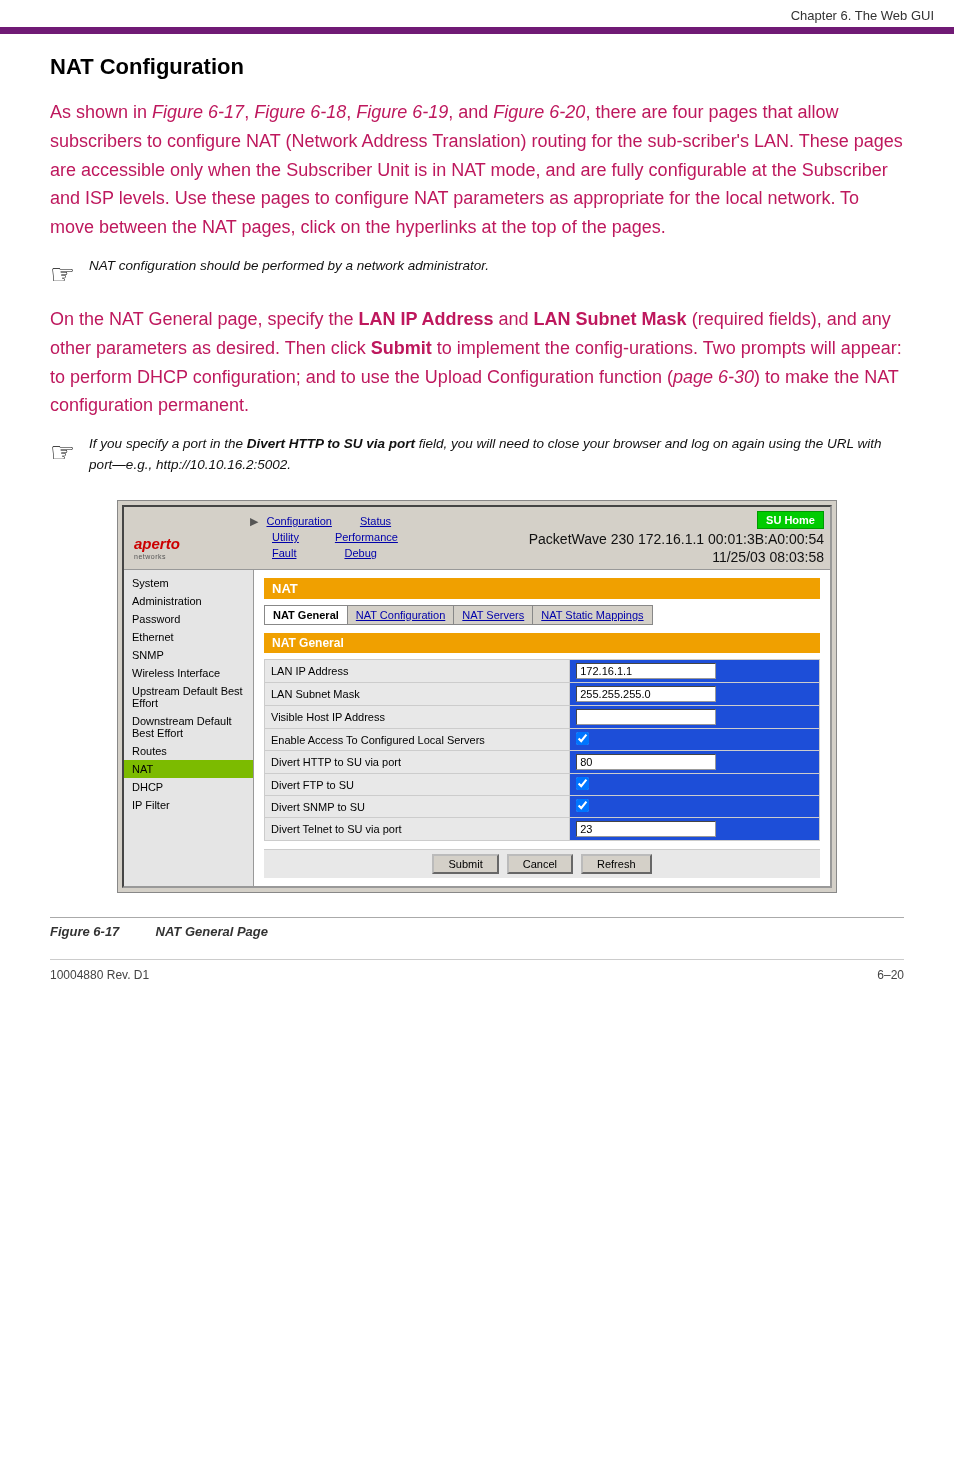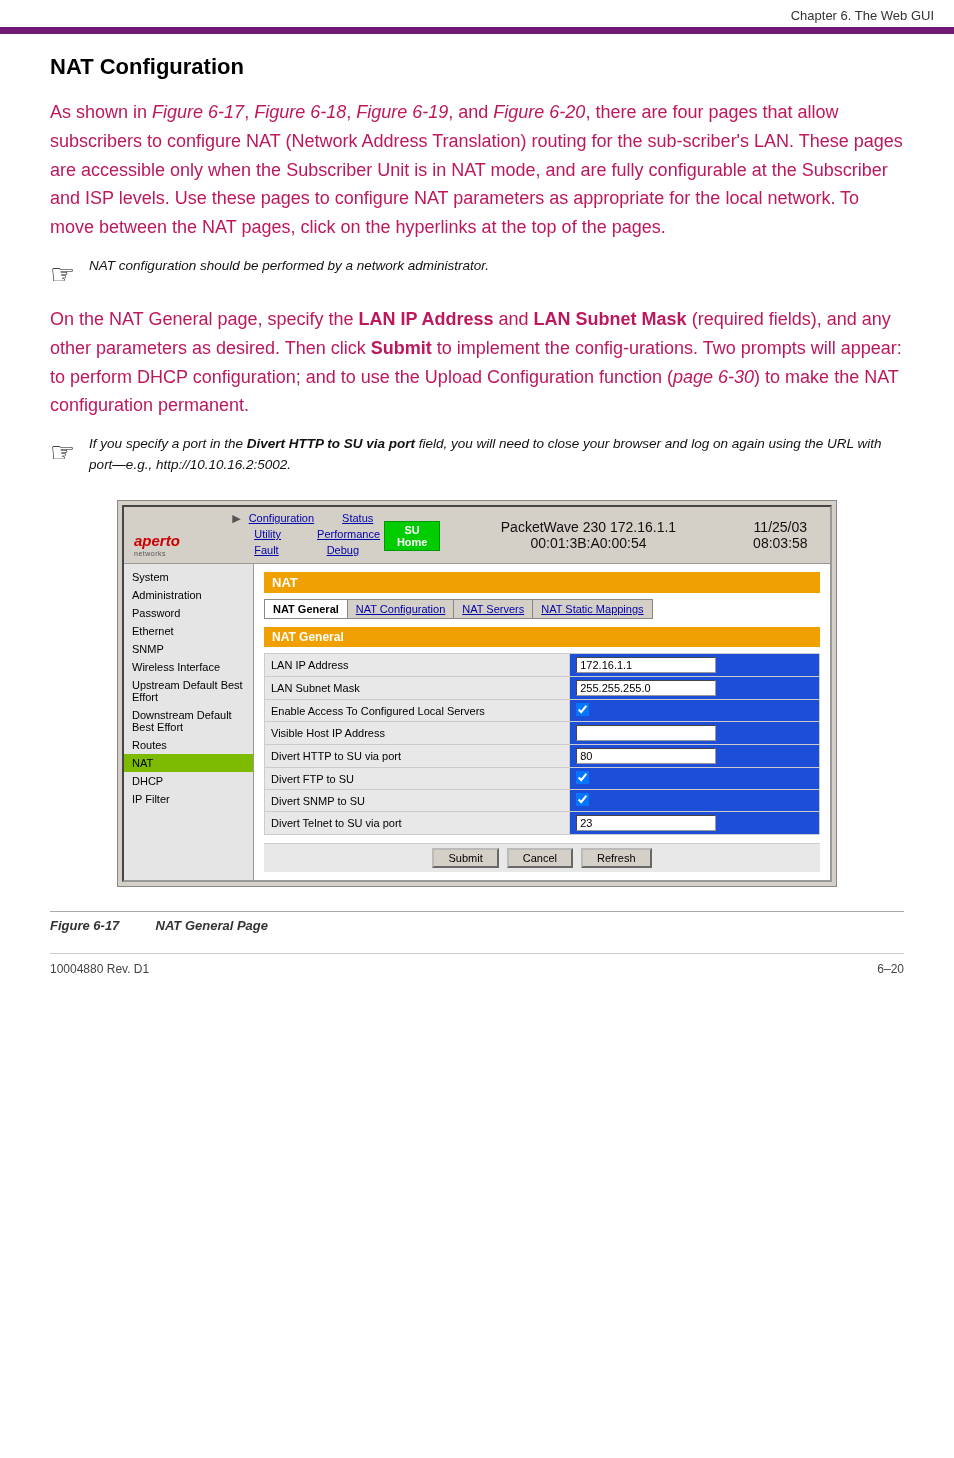--- a/index.html
+++ b/index.html
@@ -142,21 +142,21 @@
       padding: 1px 4px;
     }
     .nav-tab-arrow {
       font-size: 11px;
       color: #555;
     }
 
     .nav-right {
       margin-left: auto;
       display: flex;
-      flex-direction: row;
+      flex-direction: column;
       align-items: flex-end;
       gap: 2px;
     }
     .su-home-btn {
       background: #00cc00;
       color: #fff;
       font-size: 11px;
       font-weight: bold;
       padding: 2px 8px;
       border: 1px solid #009900;
@@ -436,29 +436,29 @@
                 <input class="form-input" type="text" value="172.16.1.1" style="">
               </td>
             </tr>
             <tr>
               <td>LAN Subnet Mask</td>
               <td>
                 <input class="form-input" type="text" value="255.255.255.0" style="">
               </td>
             </tr>
             <tr>
+              <td>Visible Host IP Address</td>
+              <td>
+                <input class="form-input" type="text" value="" style="">
+              </td>
+            </tr>
+            <tr>
               <td>Enable Access To Configured Local Servers</td>
               <td>
                 <input class="form-checkbox" type="checkbox" checked="" style="">
-              </td>
-            </tr>
-            <tr>
-              <td>Visible Host IP Address</td>
-              <td>
-                <input class="form-input" type="text" value="" style="">
               </td>
             </tr>
             <tr>
               <td>Divert HTTP to SU via port</td>
               <td>
                 <input class="form-input" type="text" value="80" style="">
               </td>
             </tr>
             <tr>
               <td>Divert FTP to SU</td>

